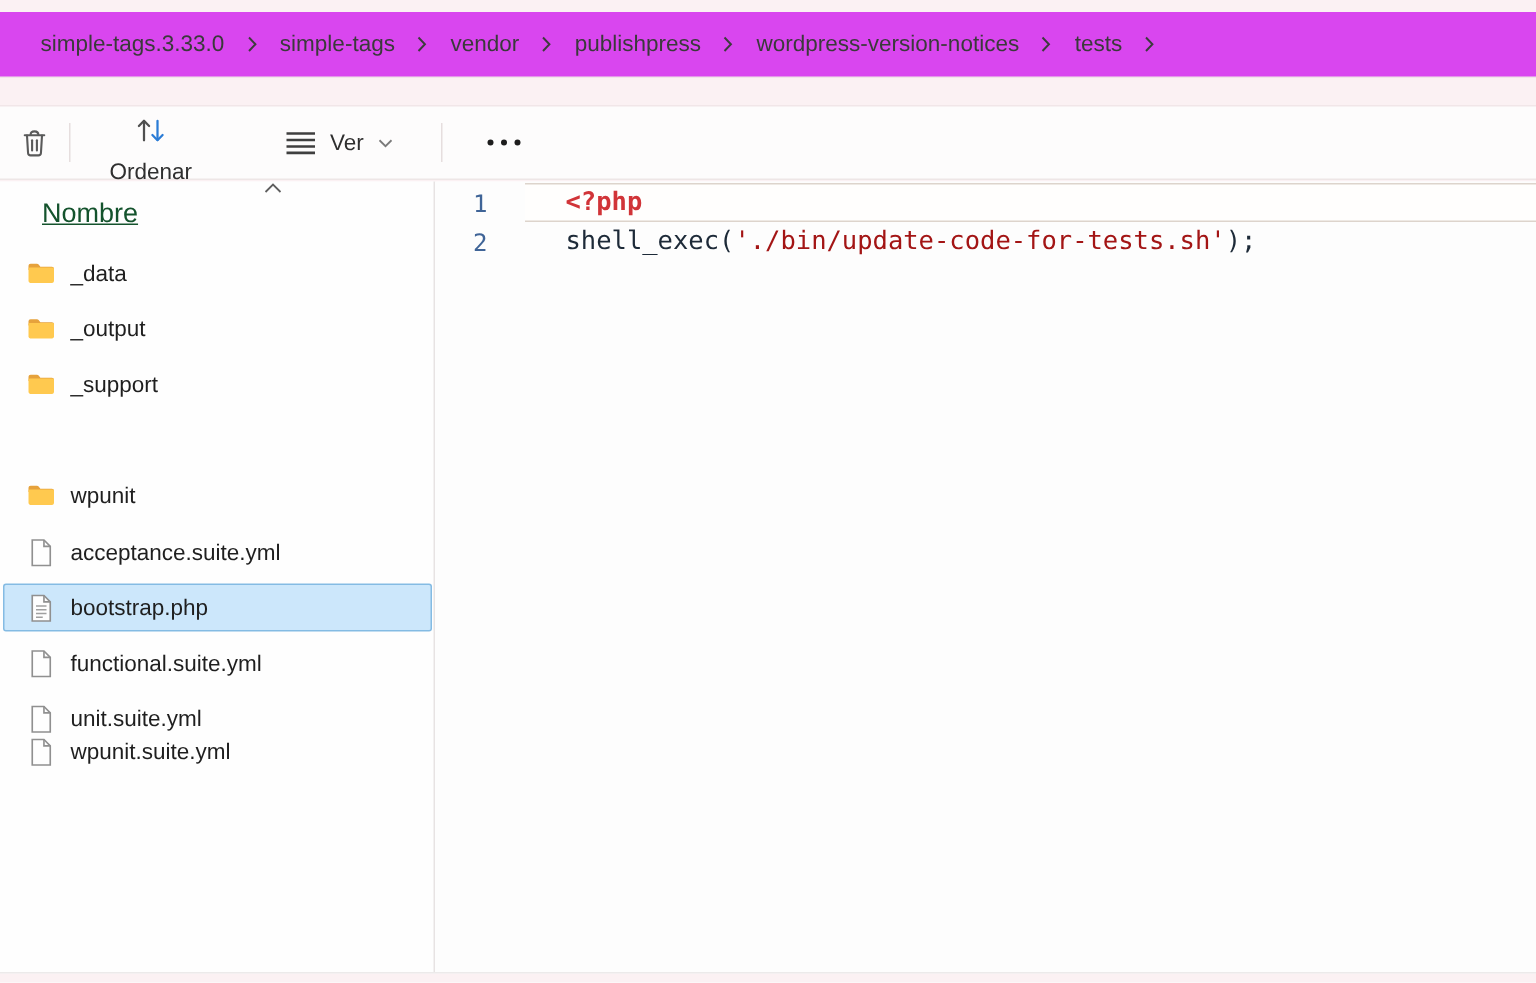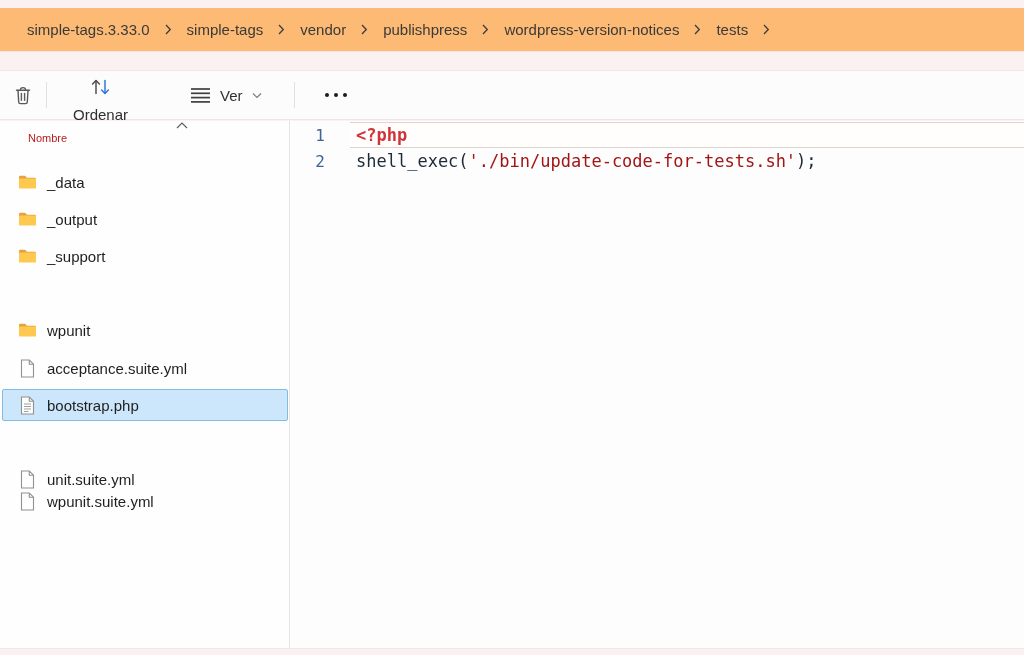--- a/index.html
+++ b/index.html
@@ -5,21 +5,21 @@
   html,body{margin:0;padding:0;}
   body{
     width:1024px;height:655px;position:relative;overflow:hidden;
     background:#fbf1f3;
     font-family:"Liberation Sans",sans-serif;
     -webkit-font-smoothing:antialiased;
   }
   
   .breadcrumb-bar{
     position:absolute;left:0;top:8px;width:1024px;height:44px;
-    background:#fdba74;border-bottom:1px solid #f1e6e8;
+    background:#d946ef;border-bottom:1px solid #f1e6e8;
     display:flex;align-items:center;padding-left:25px;box-sizing:border-box;
   }
   .crumb{font-size:15px;color:#3a3a3a;white-space:nowrap;cursor:default;padding:4px 2px;border-radius:4px;}
   .crumb-sep{margin:0 13px;display:flex;align-items:center;}
   
   .toolbar{
     position:absolute;left:0;top:70px;width:1024px;height:50px;
     background:#fdfcfc;border-top:1px solid #f1e6e8;border-bottom:1px solid #eee6e6;
     display:flex;align-items:center;box-sizing:border-box;
   }
@@ -35,21 +35,21 @@
   
   .main{
     position:absolute;left:0;top:121px;width:1024px;height:528px;background:#fdfdfd;
     border-bottom:1px solid #eceaea;box-sizing:border-box;
   }
   .file-panel{
     position:absolute;left:0;top:0;width:290px;height:527px;
     border-right:1px solid #e7e3e3;box-sizing:border-box;background:#fefefe;
   }
   .col-header{
-    position:absolute;left:28px;top:11px;font-size:11px;color:#b91c1c;cursor:default;
+    position:absolute;left:28px;top:11px;font-size:18px;color:#14532d;cursor:default;text-decoration:underline;
   }
   .col-sort-chevron{position:absolute;left:176px;top:1px;}
   .file-row{
     position:absolute;left:2px;width:286px;height:32px;
     display:flex;align-items:center;border:1px solid transparent;border-radius:2px;
     box-sizing:border-box;
   }
   .file-row .ic{width:20px;margin-left:14px;display:flex;justify-content:center;}
   .file-row .fname{margin-left:10px;font-size:15px;color:#1f1f1f;white-space:nowrap;}
   .file-row.selected{background:#cce7fb;border-color:#84bbe3;}
@@ -61,21 +61,21 @@
   .cur-line-band{
     position:absolute;left:59px;right:0;top:1px;height:24px;
     background:#fffefd;border-top:1px solid #ddd4cc;border-bottom:1px solid #ddd4cc;
   }
   .code-line{
     position:absolute;left:0;right:0;height:26px;display:flex;align-items:center;
   }
   .code-line .ln{
     width:34px;text-align:right;font-size:16px;color:#3f6497;flex:none;
   }
-  .code-line .src{margin-left:31px;font-size:17px;white-space:pre;}
+  .code-line .src{margin-left:52px;font-size:17px;white-space:pre;}
   .tok-phptag{color:#d13438;font-weight:bold;}
   .tok-code{color:#1d2a38;}
   .tok-string{color:#a31515;}
   svg{display:block;}
 </style>
 </head>
 <body>
 
 <div class="breadcrumb-bar">
   <span class="crumb">simple-tags.3.33.0</span>
@@ -245,20 +245,29 @@
             <g stroke="#a0a0a0" stroke-width="1">
               <line x1="4" y1="8" x2="11" y2="8"></line>
               <line x1="4" y1="10.5" x2="11" y2="10.5"></line>
               <line x1="4" y1="13" x2="11" y2="13"></line>
               <line x1="4" y1="15.5" x2="8.5" y2="15.5"></line>
             </g>
           </svg>
         </span>
       <span class="fname">bootstrap.php</span>
     </div>
+    <div class="file-row" style="top:305px;">
+      <span class="ic">
+          <svg width="15" height="19" viewBox="0 0 15 19">
+            <path d="M1.5 1 H9.3 L13.5 5.2 V18 H1.5 Z" fill="#fefefe" stroke="#909090" stroke-width="1.1"></path>
+            <path d="M9.3 1 V5.2 H13.5" fill="none" stroke="#909090" stroke-width="1.1"></path>
+          </svg>
+        </span>
+      <span class="fname">functional.suite.yml</span>
+    </div>
     <div class="file-row" style="top:342px;">
       <span class="ic">
           <svg width="15" height="19" viewBox="0 0 15 19">
             <path d="M1.5 1 H9.3 L13.5 5.2 V18 H1.5 Z" fill="#fefefe" stroke="#909090" stroke-width="1.1"></path>
             <path d="M9.3 1 V5.2 H13.5" fill="none" stroke="#909090" stroke-width="1.1"></path>
           </svg>
         </span>
       <span class="fname">unit.suite.yml</span>
     </div>
     <div class="file-row" style="top:364px;">

